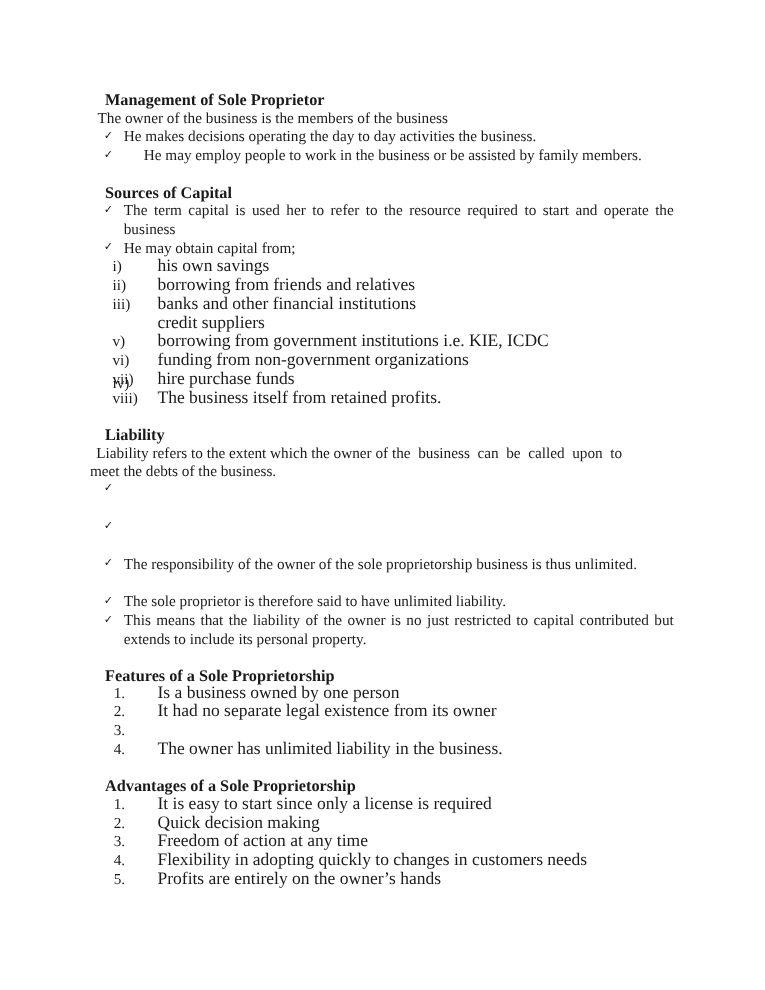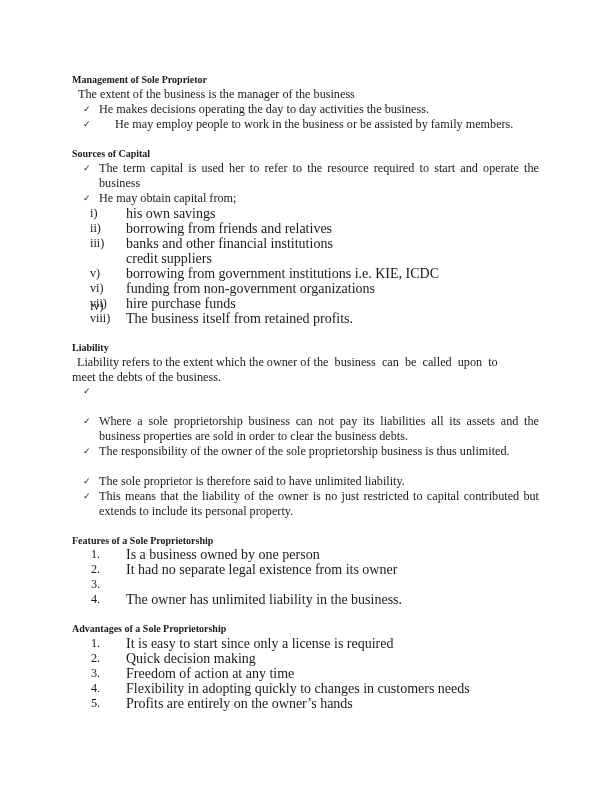--- a/index.html
+++ b/index.html
@@ -4,36 +4,36 @@
   <style>
     html, body { margin: 0; padding: 0; background: #ffffff; }
     body {
       width: 612px; height: 792px; position: relative; overflow: hidden;
       font-family: "DejaVu Serif", "Liberation Serif", serif;
       color: #1a1a1a;
       font-size: 10.6px;
     }
     .page { position: absolute; left: 0; top: 0; width: 612px; height: 792px; }
     .line { position: absolute; white-space: nowrap; line-height: 15px; height: 15px; }
-    .heading { font-weight: bold; left: 72px; font-family: "Liberation Serif", serif; font-size: 10px; letter-spacing: 0; }
+    .heading { font-weight: bold; left: 84px; font-family: "Liberation Serif", serif; font-size: 13px; letter-spacing: 0; }
     .para { font-family: "Liberation Serif", serif; font-size: 12.2px; }
     .check { position: absolute; left: 83px; width: 10px; font-family: "DejaVu Sans", sans-serif; font-size: 9px; line-height: 15px; }
     .btext { position: absolute; left: 99px; width: 440px; font-family: "Liberation Serif", serif; font-size: 12.2px; line-height: 15px; white-space: normal; }
     .btext.just { text-align: justify; text-align-last: left; }
     .roman { position: absolute; left: 90px; font-family: "Liberation Serif", serif; font-size: 12.2px; line-height: 15px; }
     .num { position: absolute; left: 91px; font-family: "Liberation Serif", serif; font-size: 12.2px; line-height: 15px; }
     .itext { position: absolute; left: 126px; font-family: "Liberation Serif", serif; font-size: 14px; line-height: 15px; white-space: nowrap; }
   </style>
 </head>
 <body>
 
 <div class="page">
 
   <div class="line heading" style="top:72px;">Management of Sole Proprietor</div>
-  <div class="line para" style="top:87px; left:78px;">The extent of the business is the manager of the business</div>
+  <div class="line para" style="top:87px; left:78px;">The owner of the business is the members of the business</div>
   <span class="check" style="top:102px;">✓</span>
   <div class="btext" style="top:102px;">He makes decisions operating the day to day activities the business.</div>
   <span class="check" style="top:117px;">✓</span>
   <div class="btext" style="top:117px; width:460px;margin-left:16px;">He may employ people to work in the business or be assisted by family members.</div>
 
   <div class="line heading" style="top:146px;">Sources of Capital</div>
   <span class="check" style="top:161px;">✓</span>
   <div class="btext just" style="top:161px;">The term capital is used her to refer to the resource required to start and operate the business</div>
   <span class="check" style="top:191px;">✓</span>
   <div class="btext" style="top:191px;">He may obtain capital from;</div>
@@ -54,21 +54,20 @@
   <span class="itext" style="top:296px;">hire purchase funds</span>
   <span class="roman" style="top:311px;">viii)</span>
   <span class="itext" style="top:311px;">The business itself from retained profits.</span>
 
   <div class="line heading" style="top:340px;">Liability</div>
   <div class="line para" style="top:370px; left:72px;">meet the debts of the business.</div>
   <div class="line para" style="top:355px; left:77px; white-space:pre;">Liability refers to the extent which the owner of the  business  can  be  called  upon  to</div>
 
   <span class="check" style="top:384px;">✓</span>
   <span class="check" style="top:414px;">✓</span>
-  <div class="btext just" style="top:414px;">Where a sole proprietorship business can not pay its liabilities all its assets and the business properties are sold in order to clear the business debts.</div>
   <span class="check" style="top:444px;">✓</span>
   <div class="btext" style="top:444px; width:420px;">The responsibility of the owner of the sole proprietorship business is thus unlimited.</div>
   <span class="check" style="top:474px;">✓</span>
   <div class="btext" style="top:474px;">The sole proprietor is therefore said to have unlimited liability.</div>
   <span class="check" style="top:489px;">✓</span>
   <div class="btext just" style="top:489px;">This means that the liability of the owner is no just restricted to capital contributed but extends to include its personal property.</div>
 
   <div class="line heading" style="top:533px;">Features of a Sole Proprietorship</div>
   <span class="num" style="top:547px;">1.</span>
   <span class="itext" style="top:547px;">Is a business owned by one person</span>

